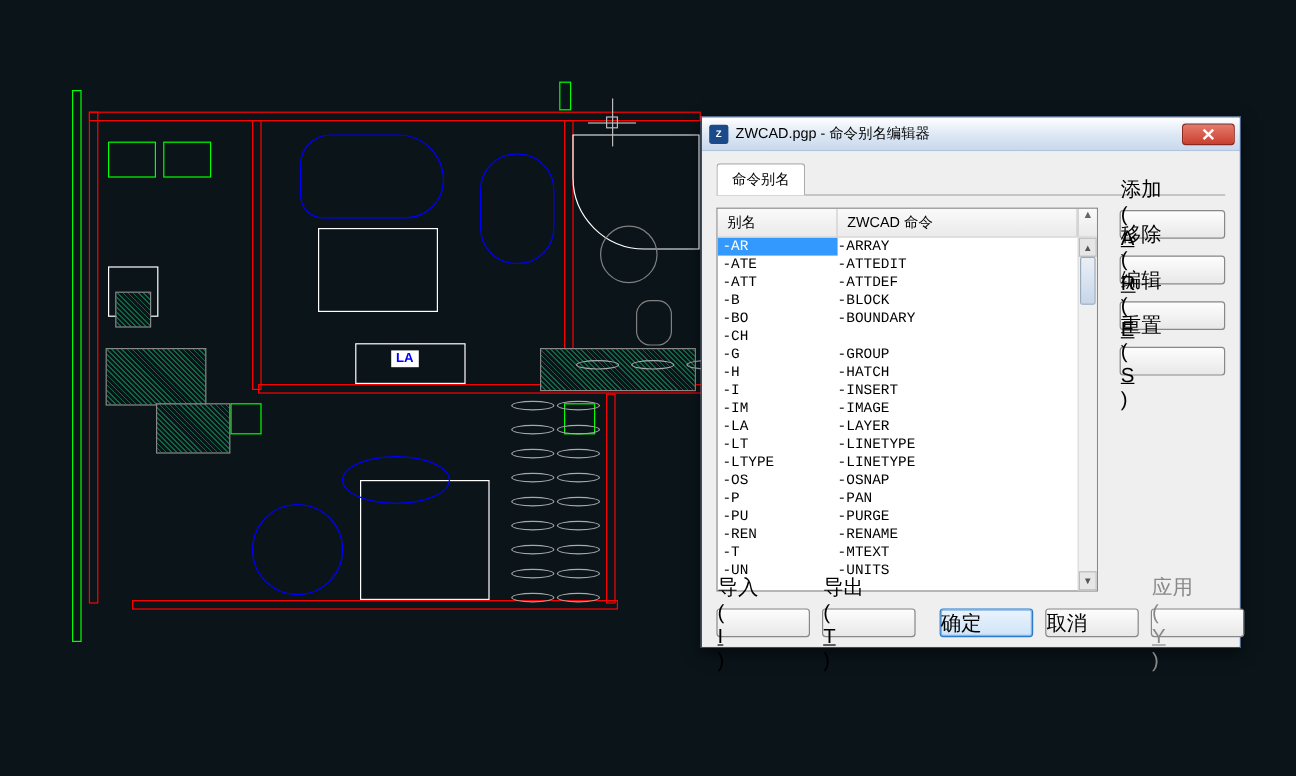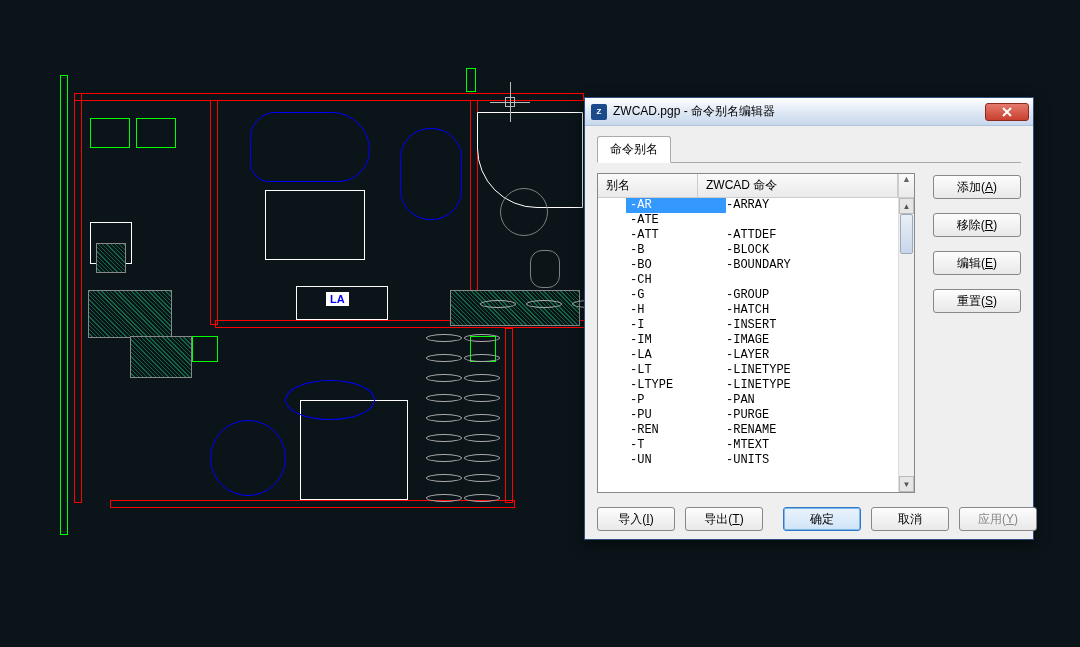--- a/index.html
+++ b/index.html
@@ -128,21 +128,21 @@
       flex-shrink: 0;
     }
     .list-header .col {
       padding: 3px 8px;
       border-right: 1px solid #ccc;
       font-size: 12px;
     }
     .col-alias { width: 100px; }
     .col-cmd { flex: 1; }
     .col-scroll-t { width: 16px; text-align: center; color:#666; font-size:9px; border-left:1px solid #ccc;}
-    .list-body-wrap { display:flex; flex:1; overflow:hidden;padding-left:28px; }
+    .list-body-wrap { display:flex; flex:1; overflow:hidden; }
     .list-body {
       flex:1;
       overflow: hidden;
       font-family: "SimSun", "Courier New", monospace;
       font-size: 12px;
     }
     .row {
       display: flex;
       padding: 0 0;
       line-height: 15px;
@@ -175,23 +175,24 @@
       flex-direction: column;
       gap: 14px;
       width: 88px;
       padding-top: 2px;
     }
     .win-btn {
       height: 24px;
       background: linear-gradient(#fdfdfd,#e8e8e8);
       border: 1px solid #888;
       border-radius: 3px;
-      display:flex;align-items:center;justify-content:center;
+      display:flex;align-items:flex-start;justify-content:center;
       cursor: pointer;
-      font-size: 12px;
+      font-size: 17px;
+      flex-direction: column;
     }
     .win-btn.disabled { color:#888; }
     .win-btn .un { text-decoration: underline; }
     .win-btn.primary {
       border: 1px solid #2d7ac9;
       box-shadow: inset 0 0 0 1px #7fb6ea;
       background: linear-gradient(#eaf3fc,#cfe4f8);
     }
     .bottom-row {
       display: flex;
@@ -306,20 +307,21 @@
           <div class="col-scroll-t">▲</div>
         </div>
         <div class="list-body-wrap">
           <div class="list-body" id="list-body">
               <div class="row sel">
                 <div class="c1">-AR</div>
                 <div class="c2">-ARRAY</div>
               </div>
               <div class="row">
                 <div class="c1">-ATE</div>
+                <div class="c2">-ATTEDIT</div>
               </div>
               <div class="row">
                 <div class="c1">-ATT</div>
                 <div class="c2">-ATTDEF</div>
               </div>
               <div class="row">
                 <div class="c1">-B</div>
                 <div class="c2">-BLOCK</div>
               </div>
               <div class="row">
@@ -349,20 +351,24 @@
                 <div class="c1">-LA</div>
                 <div class="c2">-LAYER</div>
               </div>
               <div class="row">
                 <div class="c1">-LT</div>
                 <div class="c2">-LINETYPE</div>
               </div>
               <div class="row">
                 <div class="c1">-LTYPE</div>
                 <div class="c2">-LINETYPE</div>
+              </div>
+              <div class="row">
+                <div class="c1">-OS</div>
+                <div class="c2">-OSNAP</div>
               </div>
               <div class="row">
                 <div class="c1">-P</div>
                 <div class="c2">-PAN</div>
               </div>
               <div class="row">
                 <div class="c1">-PU</div>
                 <div class="c2">-PURGE</div>
               </div>
               <div class="row">

